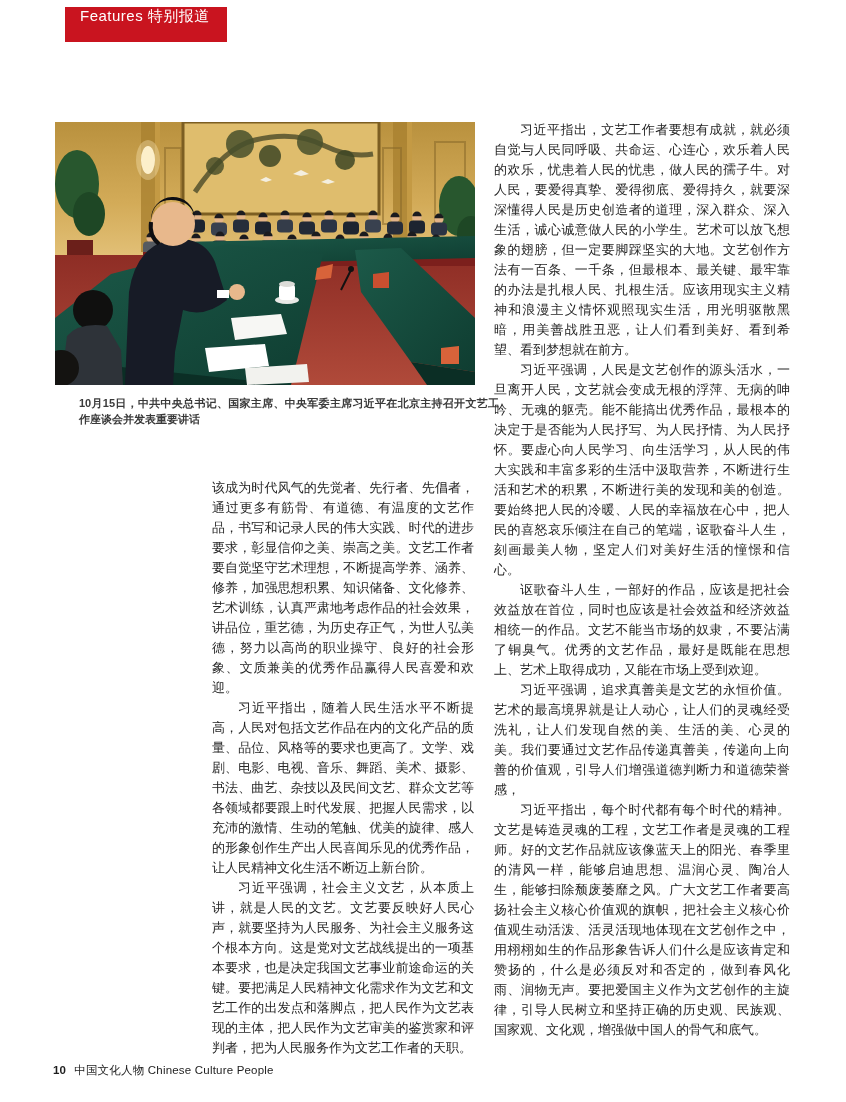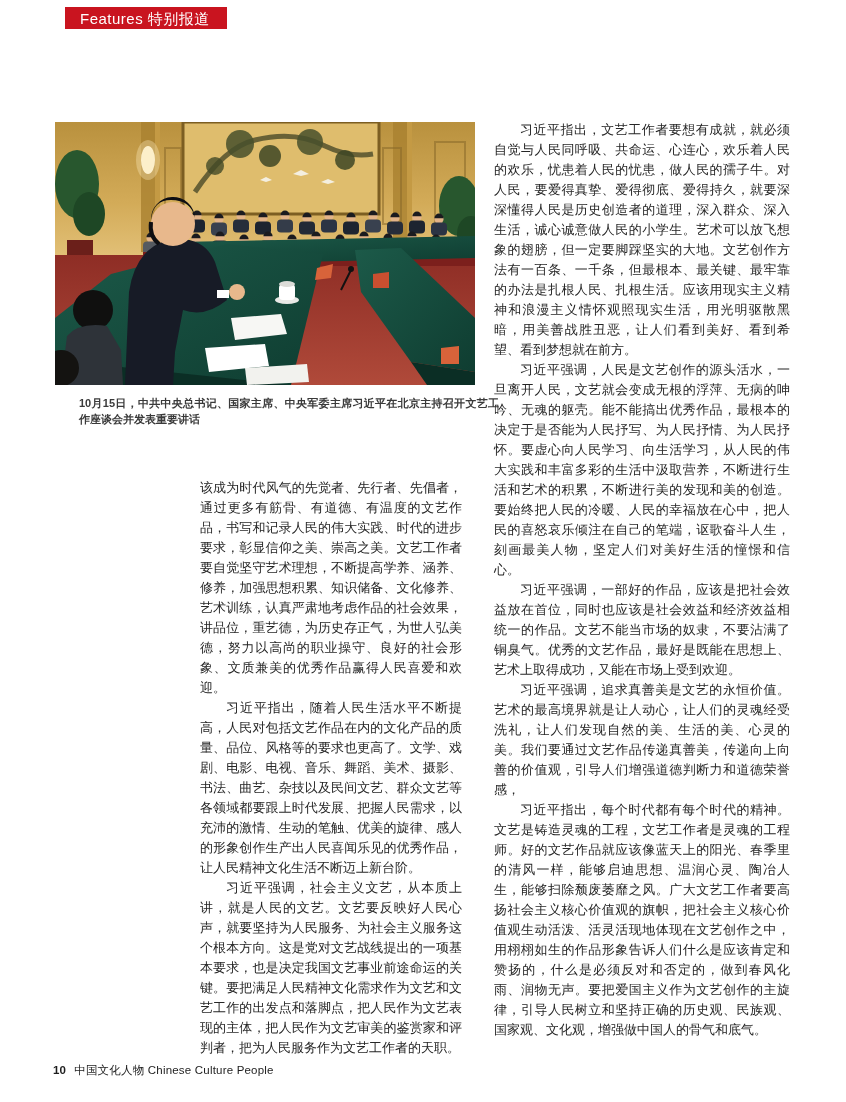--- a/index.html
+++ b/index.html
@@ -5,22 +5,22 @@
   html,body{margin:0;padding:0;}
   body{
     width:846px;height:1102px;position:relative;background:#ffffff;
     font-family:"Liberation Sans","DejaVu Sans",sans-serif;
     -webkit-font-smoothing:antialiased;
   }
   .page{position:absolute;inset:0;overflow:hidden;}
 
   
   .badge{
-    position:absolute;left:65px;top:7px;width:162px;height:22px;
-    background:#c9141f;color:#fff;display:flex;align-items:flex-end;
+    position:absolute;left:65px;top:7px;width:162px;height:35px;
+    background:#c9141f;color:#fff;display:flex;align-items:flex-start;
     padding-left:15px;box-sizing:border-box;
     font-size:15px;letter-spacing:.5px;font-weight:400;
   }
 
   
   .photo{
     position:absolute;left:55px;top:122px;width:420px;height:263px;
     overflow:hidden;background:#caa04c;
   }
   .photo svg{display:block;width:100%;height:100%;}
@@ -34,21 +34,21 @@
   }
 
   
   .col{
     position:absolute;
     font-size:13px;line-height:20px;color:#262626;
     text-align:justify;
   }
   .col p{margin:0;text-indent:2em;}
   .col p.no-indent{text-indent:0;}
-  .col-left{left:200px;top:478px;width:262px;}
+  .col-left{left:212px;top:478px;width:262px;}
   .col-right{left:494px;top:120px;width:296px;}
 
   
   .footer{
     position:absolute;left:53px;top:1063px;
     font-size:11.5px;color:#1d1d1d;letter-spacing:.2px;text-align:center;
   }
   .footer .pageno{font-weight:bold;margin-right:8px;}
 </style>
 </head>
@@ -232,21 +232,21 @@
 
   <div class="col col-left">
     <p class="no-indent">该成为时代风气的先觉者、先行者、先倡者，通过更多有筋骨、有道德、有温度的文艺作品，书写和记录人民的伟大实践、时代的进步要求，彰显信仰之美、崇高之美。文艺工作者要自觉坚守艺术理想，不断提高学养、涵养、修养，加强思想积累、知识储备、文化修养、艺术训练，认真严肃地考虑作品的社会效果，讲品位，重艺德，为历史存正气，为世人弘美德，努力以高尚的职业操守、良好的社会形象、文质兼美的优秀作品赢得人民喜爱和欢迎。</p>
     <p>习近平指出，随着人民生活水平不断提高，人民对包括文艺作品在内的文化产品的质量、品位、风格等的要求也更高了。文学、戏剧、电影、电视、音乐、舞蹈、美术、摄影、书法、曲艺、杂技以及民间文艺、群众文艺等各领域都要跟上时代发展、把握人民需求，以充沛的激情、生动的笔触、优美的旋律、感人的形象创作生产出人民喜闻乐见的优秀作品，让人民精神文化生活不断迈上新台阶。</p>
     <p>习近平强调，社会主义文艺，从本质上讲，就是人民的文艺。文艺要反映好人民心声，就要坚持为人民服务、为社会主义服务这个根本方向。这是党对文艺战线提出的一项基本要求，也是决定我国文艺事业前途命运的关键。要把满足人民精神文化需求作为文艺和文艺工作的出发点和落脚点，把人民作为文艺表现的主体，把人民作为文艺审美的鉴赏家和评判者，把为人民服务作为文艺工作者的天职。</p>
   </div>
 
   <div class="col col-right">
     <p>习近平指出，文艺工作者要想有成就，就必须自觉与人民同呼吸、共命运、心连心，欢乐着人民的欢乐，忧患着人民的忧患，做人民的孺子牛。对人民，要爱得真挚、爱得彻底、爱得持久，就要深深懂得人民是历史创造者的道理，深入群众、深入生活，诚心诚意做人民的小学生。艺术可以放飞想象的翅膀，但一定要脚踩坚实的大地。文艺创作方法有一百条、一千条，但最根本、最关键、最牢靠的办法是扎根人民、扎根生活。应该用现实主义精神和浪漫主义情怀观照现实生活，用光明驱散黑暗，用美善战胜丑恶，让人们看到美好、看到希望、看到梦想就在前方。</p>
     <p>习近平强调，人民是文艺创作的源头活水，一旦离开人民，文艺就会变成无根的浮萍、无病的呻吟、无魂的躯壳。能不能搞出优秀作品，最根本的决定于是否能为人民抒写、为人民抒情、为人民抒怀。要虚心向人民学习、向生活学习，从人民的伟大实践和丰富多彩的生活中汲取营养，不断进行生活和艺术的积累，不断进行美的发现和美的创造。要始终把人民的冷暖、人民的幸福放在心中，把人民的喜怒哀乐倾注在自己的笔端，讴歌奋斗人生，刻画最美人物，坚定人们对美好生活的憧憬和信心。</p>
-    <p>习近平强调，一部好的作品，应该是把社会效益放在首位，同时也应该是社会效益和经济效益相统一的作品。文艺不能当市场的奴隶，不要沾满了铜臭气。优秀的文艺作品，最好是既能在思想上、艺术上取得成功，又能在市场上受到欢迎。</p>
+    <p>讴歌奋斗人生，一部好的作品，应该是把社会效益放在首位，同时也应该是社会效益和经济效益相统一的作品。文艺不能当市场的奴隶，不要沾满了铜臭气。优秀的文艺作品，最好是既能在思想上、艺术上取得成功，又能在市场上受到欢迎。</p>
     <p>习近平强调，追求真善美是文艺的永恒价值。艺术的最高境界就是让人动心，让人们的灵魂经受洗礼，让人们发现自然的美、生活的美、心灵的美。我们要通过文艺作品传递真善美，传递向上向善的价值观，引导人们增强道德判断力和道德荣誉感，</p>
     <p>习近平指出，每个时代都有每个时代的精神。文艺是铸造灵魂的工程，文艺工作者是灵魂的工程师。好的文艺作品就应该像蓝天上的阳光、春季里的清风一样，能够启迪思想、温润心灵、陶冶人生，能够扫除颓废萎靡之风。广大文艺工作者要高扬社会主义核心价值观的旗帜，把社会主义核心价值观生动活泼、活灵活现地体现在文艺创作之中，用栩栩如生的作品形象告诉人们什么是应该肯定和赞扬的，什么是必须反对和否定的，做到春风化雨、润物无声。要把爱国主义作为文艺创作的主旋律，引导人民树立和坚持正确的历史观、民族观、国家观、文化观，增强做中国人的骨气和底气。</p>
   </div>
 
   <div class="footer">
     <span class="pageno">10</span><span>中国文化人物 Chinese Culture People</span>
   </div>
 
 </div>
 

